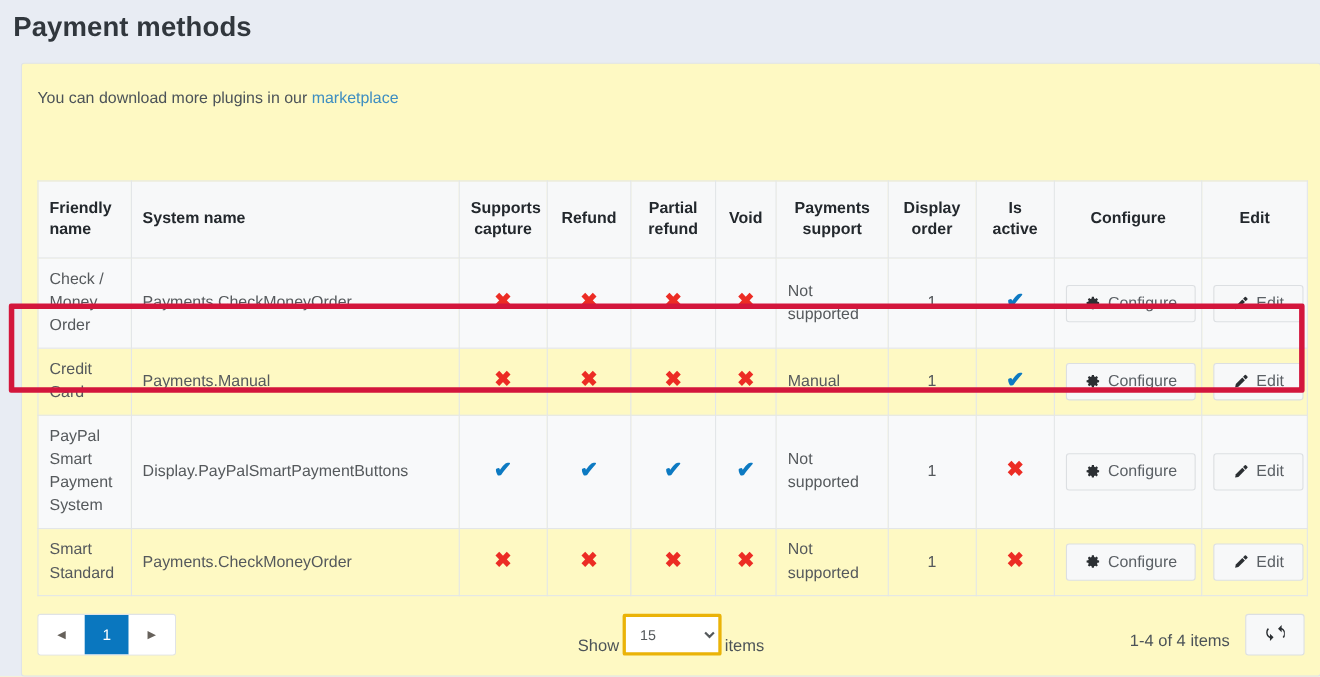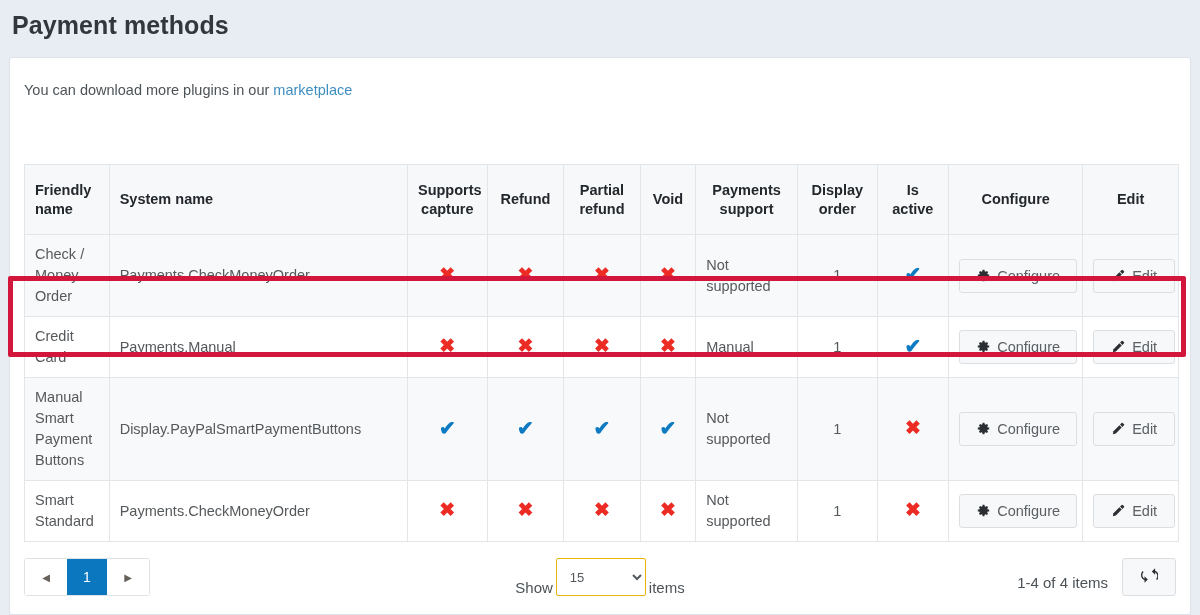--- a/index.html
+++ b/index.html
@@ -22,24 +22,24 @@
     font-weight: 700;
     color: #31373d;
     padding: 8px 0 0 12px;
     margin: 0;
     line-height: 34px;
     letter-spacing: 0.1px;
   }
 
   .card {
     position: absolute;
-    left: 9px;
+    left: 19px;
     top: 57px;
     width: 1182px;
-    background: #ffffff;
+    background: #fef9c3;
     border: 1px solid #dfe3e8;
     border-radius: 3px;
   }
 
   .card-note {
     font-size: 14.5px;
     color: #4c5358;
     padding: 22px 0 16px 14px;
     line-height: 20px;
   }
@@ -195,21 +195,21 @@
   .show-group > * { pointer-events: auto; }
   .show-label, .items-label {
     font-size: 15px;
     color: #4c5358;
   }
   select.page-size {
     width: 90px;
     height: 38px;
     font-size: 13px;
     color: #55595c;
-    border: 1px solid #eab308;
+    border: 3px solid #eab308;
     border-radius: 2px;
     background: #fff;
     padding-left: 9px;
     font-family: "Liberation Sans", sans-serif;
   }
 
   .right-group {
     margin-left: auto;
     display: flex;
     align-items: center;
@@ -314,21 +314,21 @@
               </button></td>
             <td class="c-center"><button class="btn btn-edit">
                 <span class="gl"><svg width="13" height="13" viewBox="0 0 16 16" fill="#2b2f33">
                     <path d="M11.9 1.2 9.9 3.2l2.9 2.9 2-2a.9.9 0 0 0 0-1.3l-1.6-1.6a.9.9 0 0 0-1.3 0z"></path>
                     <path d="M9.1 4 1.8 11.3 1 15l3.7-.8L12 6.9 9.1 4z"></path>
                   </svg></span>
                 <span>Edit</span>
               </button></td>
           </tr>
           <tr class="alt">
-            <td class="c-left">Manual Smart Payment Buttons</td>
+            <td class="c-left">PayPal Smart Payment System</td>
             <td class="c-left">Display.PayPalSmartPaymentButtons</td>
             <td class="c-center"><span class="ico-check">✔</span></td>
             <td class="c-center"><span class="ico-check">✔</span></td>
             <td class="c-center"><span class="ico-check">✔</span></td>
             <td class="c-center"><span class="ico-check">✔</span></td>
             <td class="c-left">Not supported</td>
             <td class="c-center">1</td>
             <td class="c-center"><span class="ico-x">✖</span></td>
             <td class="c-center"><button class="btn btn-configure">
                 <span class="gl"><svg width="13" height="13" viewBox="0 0 16 16" fill="#2b2f33">

